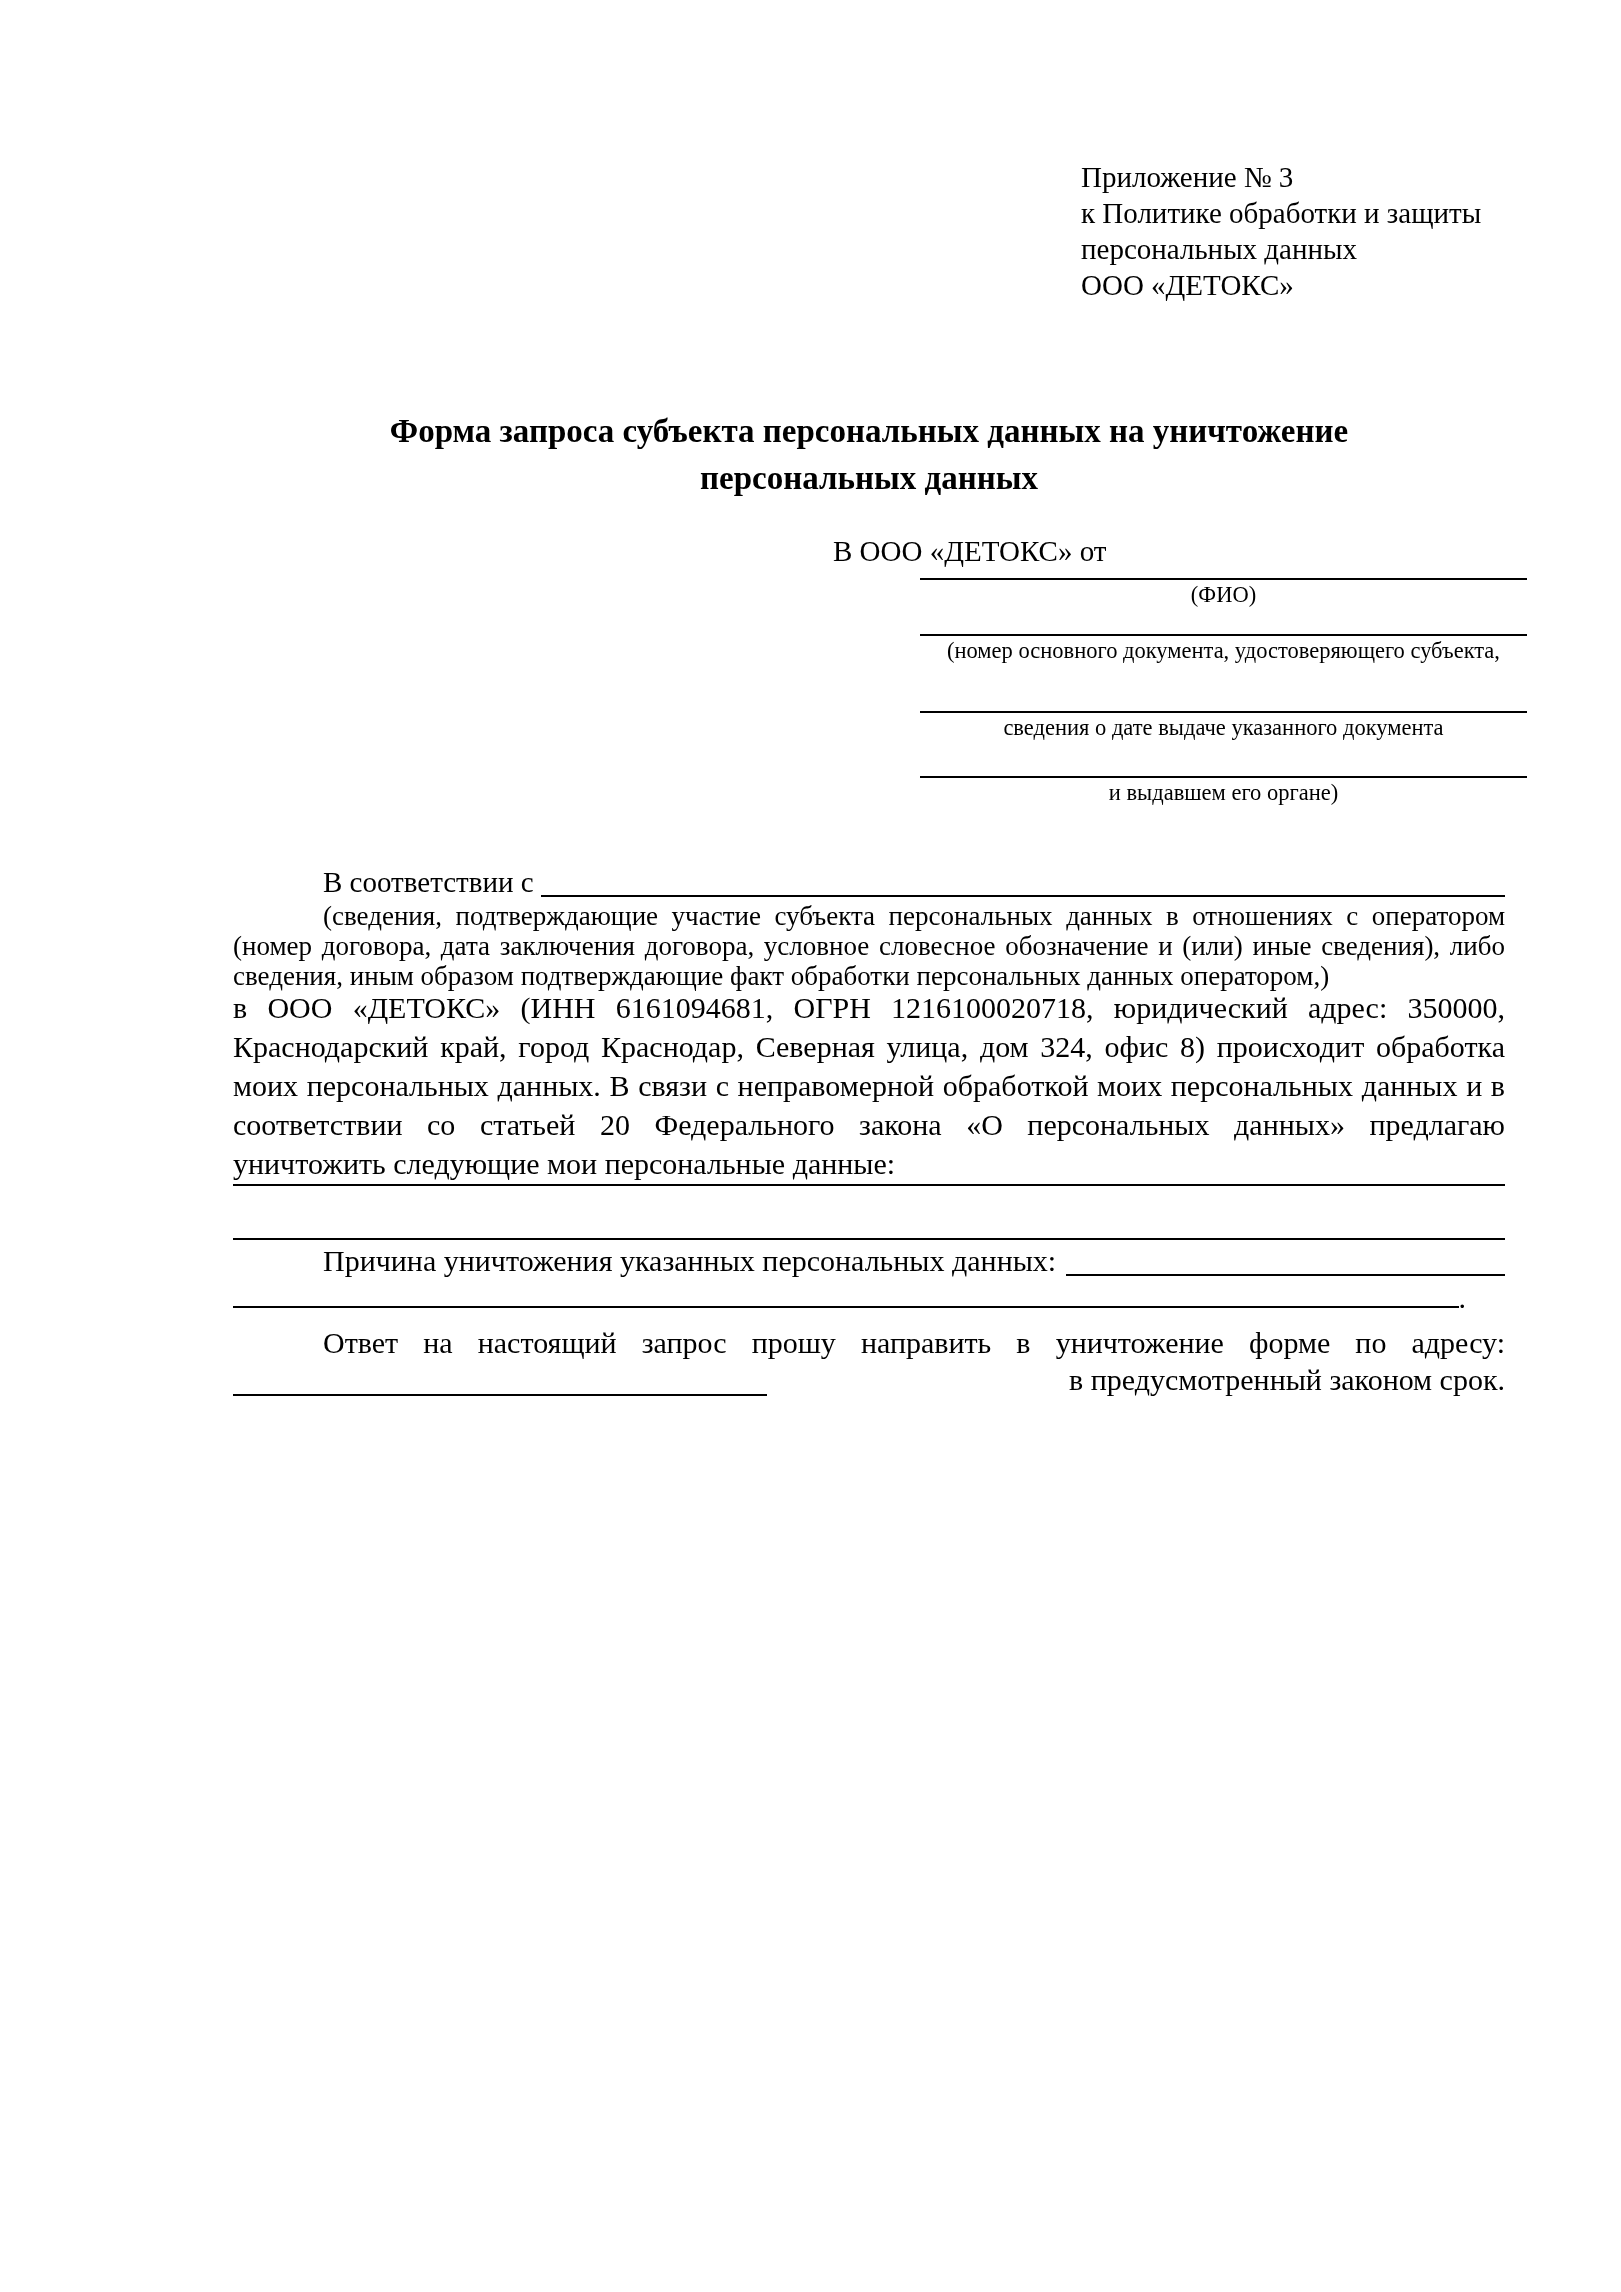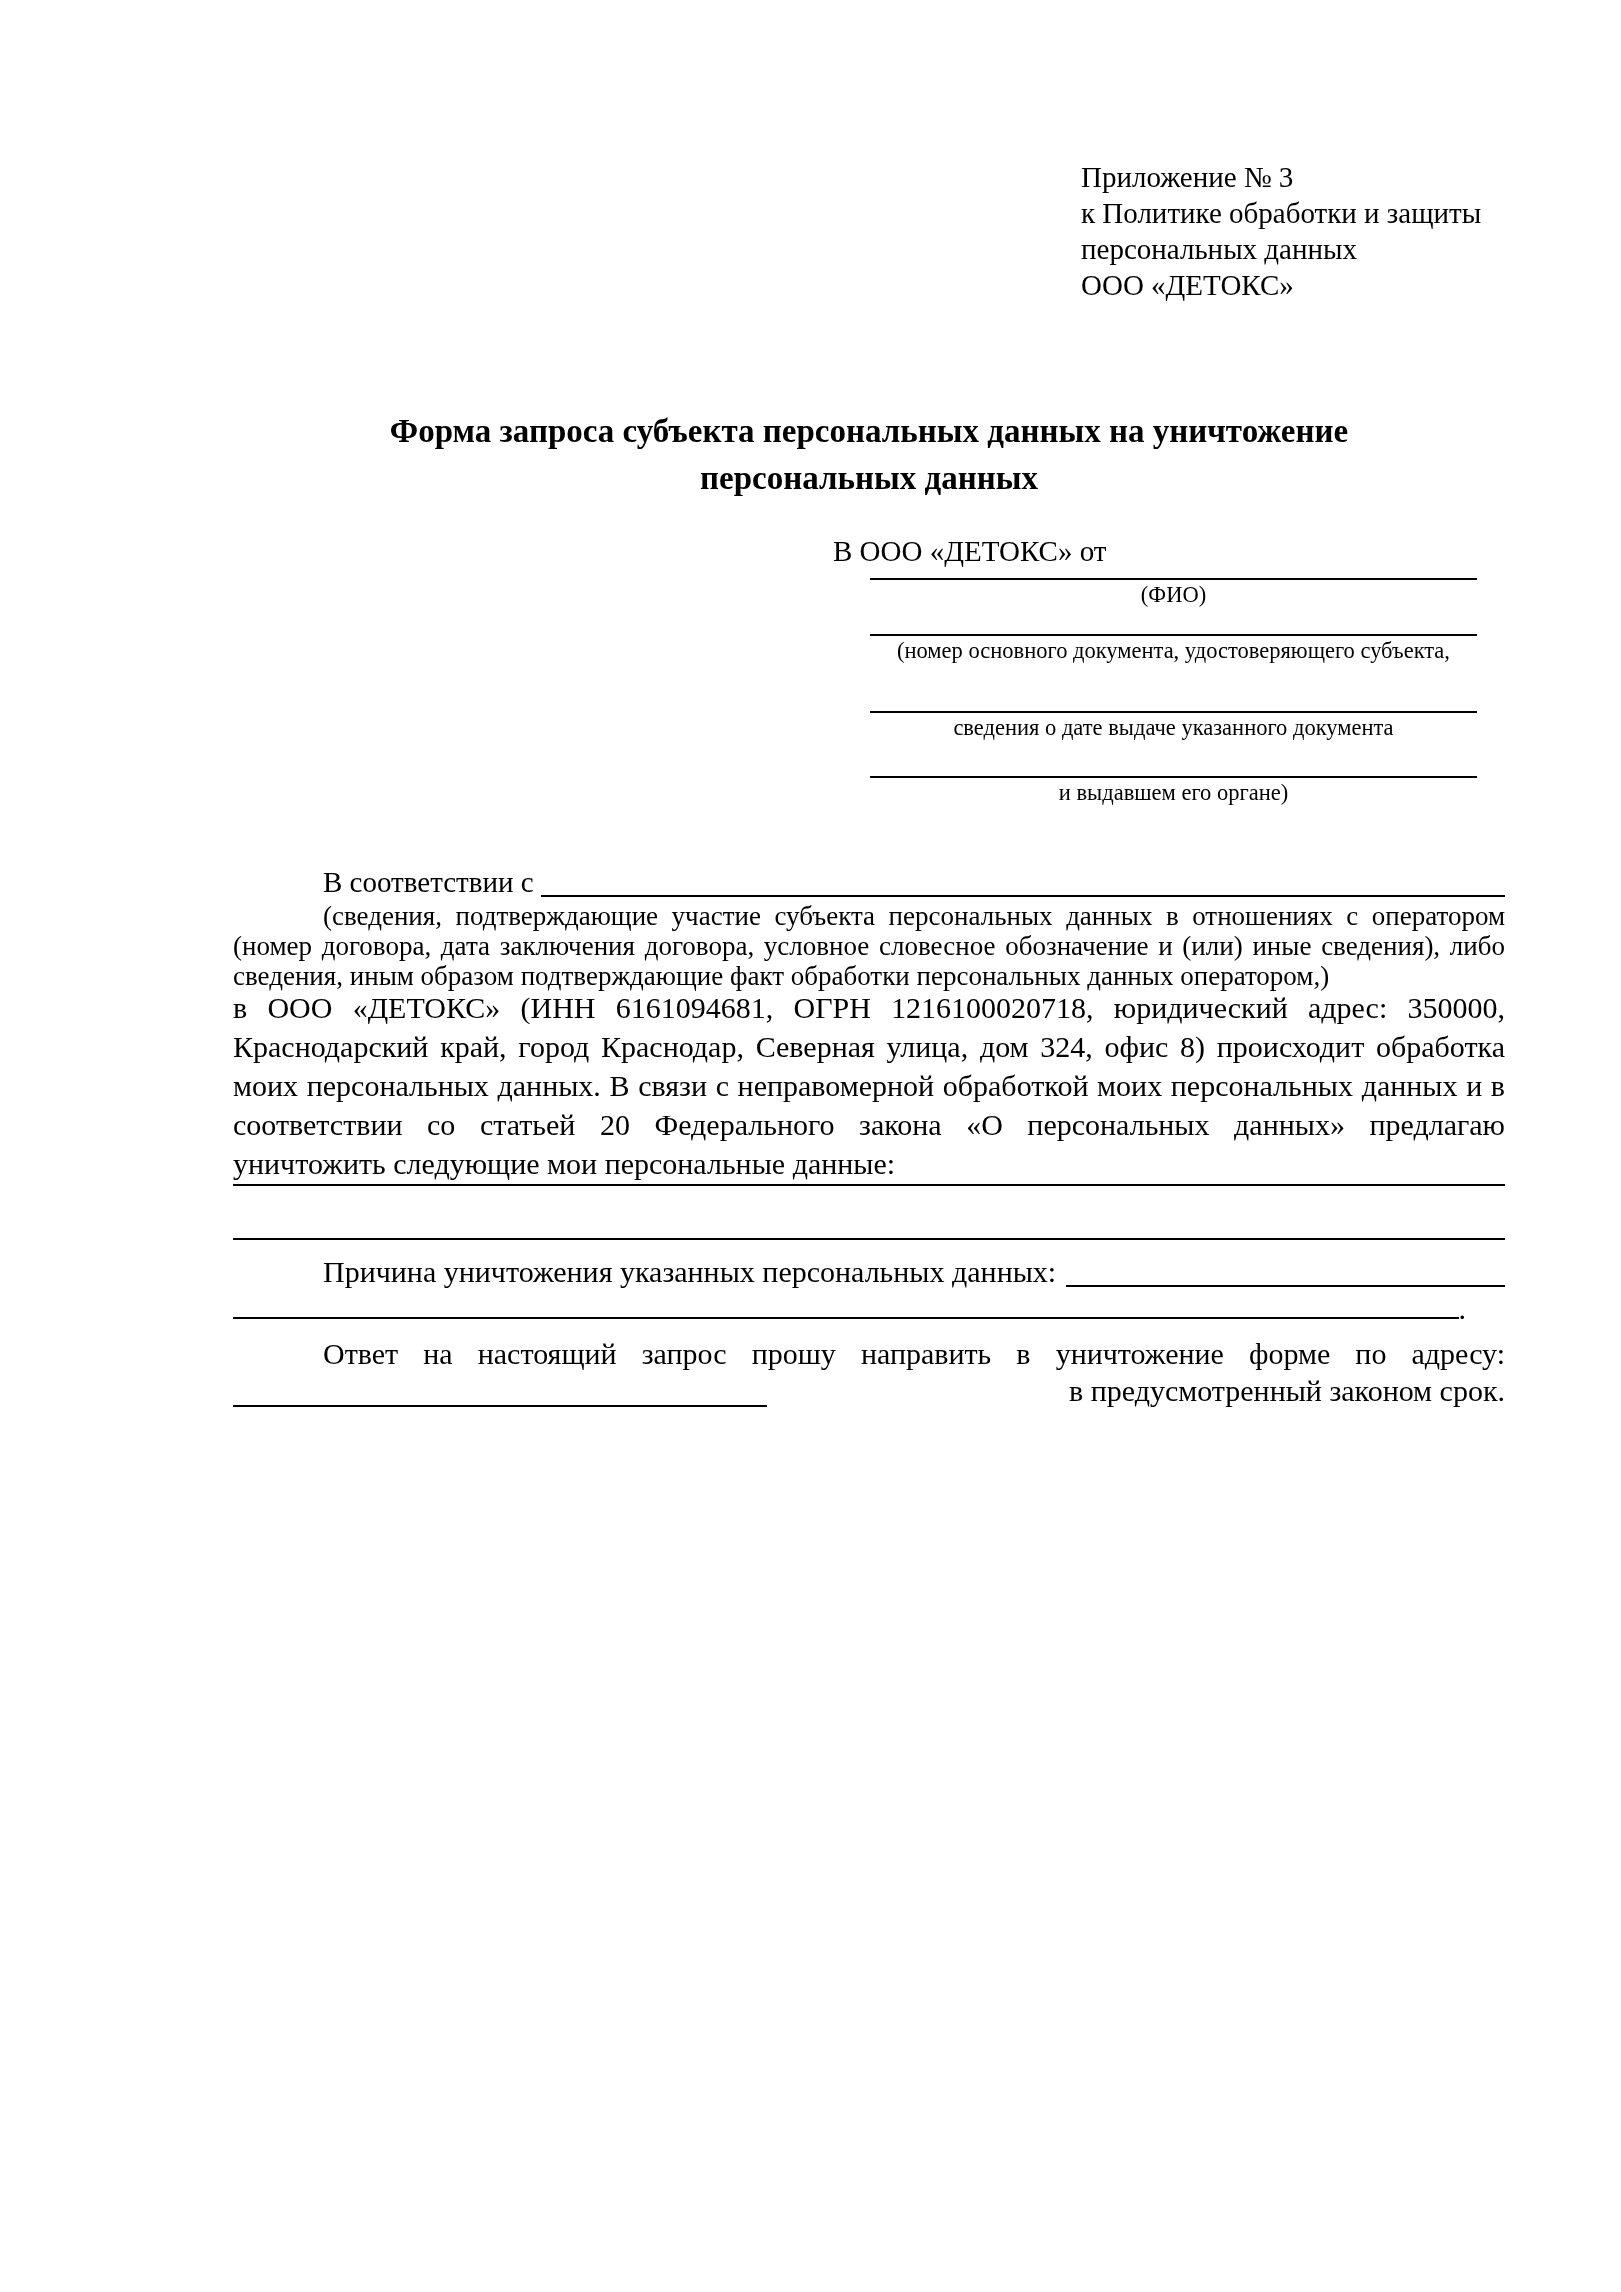--- a/index.html
+++ b/index.html
@@ -20,42 +20,42 @@
   }
 
   
   .title {
     position: absolute; left: 233px; top: 408px; width: 1272px;
     text-align: center; font-weight: bold; font-size: 33px; line-height: 47px;
   }
 
   
   .to-line { position: absolute; left: 833px; top: 535px; font-size: 29px; white-space: nowrap; }
-  .fields { position: absolute; left: 870px; top: 549px; width: 607px; }
+  .fields { position: absolute; left: 920px; top: 549px; width: 607px; }
   .fline { border-bottom: 2.9px solid #000; }
   .field:nth-child(1) .fline { height: 29px; }
   .field:nth-child(2) .fline { height: 25.5px; }
   .field:nth-child(3) .fline { height: 46px; }
   .field:nth-child(4) .fline { height: 35px; }
   .fcap { text-align: center; font-size: 22.5px; line-height: 26.5px; padding-top: 2px; }
 
   
   .acc-group { position: absolute; left: 233px; top: 866px; width: 1272px; }
   .accordance { display: flex; height: 35px; font-size: 29px; }
   .acc-prefix { margin-left: 90px; white-space: nowrap; }
   .acc-line { flex: 1; border-bottom: 2.9px solid #000; margin-bottom: 3.9px; margin-left: 7.8px; }
   .note { font-size: 27px; line-height: 30px; text-align: justify; text-indent: 90px; }
 
   
   .lower { position: absolute; left: 233px; top: 988px; width: 1272px; font-size: 30px; }
   .paragraph { text-align: justify; line-height: 39px; }
   .fill-line { height: 0; border-bottom: 2.9px solid #000; }
   .fl1 { margin-top: 1px; }
   .fl2 { margin-top: 52px; }
-  .reason-row { display: flex; height: 35px; margin-top: 15px; justify-content: space-between; }
+  .reason-row { display: flex; height: 35px; margin-top: 4px; justify-content: space-between; }
   .reason-label { margin-left: 90px; white-space: nowrap; }
   .reason-line { flex: 1; border-bottom: 2.9px solid #000; margin-bottom: 2.9px; margin-left: 9.8px; }
   .period-row { display: flex; height: 33px; padding-right: 39px; }
   .pline { flex: 1; border-bottom: 2.9px solid #000; margin-bottom: 3.9px; }
   .period { align-self: flex-end; line-height: 29px; }
   .response { margin-top: 11.8px; line-height: 37px; text-indent: 90px; text-align: justify; text-align-last: justify; }
   .response2 { display: flex; height: 37px; margin-top: 2px; justify-content: space-between; }
   .addr-line { width: 534px; border-bottom: 2.9px solid #000; margin-bottom: 3.9px; }
   .resp-suffix { white-space: nowrap; }
 

